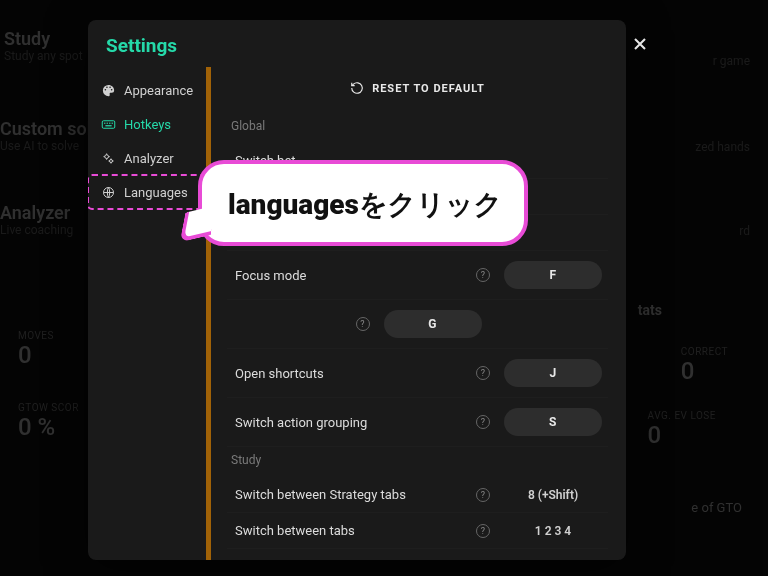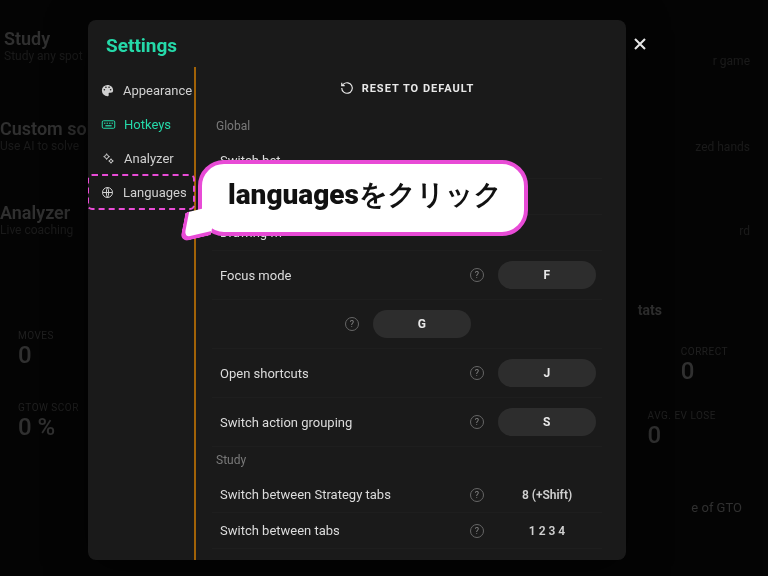--- a/index.html
+++ b/index.html
@@ -17,44 +17,44 @@
   
   .modal-overlay { position: absolute; inset: 0; background: rgba(0,0,0,.55); }
   .modal { position: absolute; left: 88px; top: 20px; width: 538px; height: 540px; background: #1a1a1a; border-radius: 8px; box-shadow: 0 8px 40px rgba(0,0,0,.6); display: flex; flex-direction: column; }
   .modal-header { display:flex; align-items:center; justify-content:space-between; padding: 14px 18px 10px 18px; }
   .modal-title { color: #25d9a9; font-size: 19px; font-weight: 700; }
   .close-btn { position:absolute; right:-24px; top:14px; width:20px; height:20px; display:flex; align-items:center; justify-content:center; color:#e5e5e5; cursor:pointer; font-size: 18px; }
 
   .modal-body { flex:1; display:flex; overflow:hidden; }
 
   
-  .sidebar { width: 108px; border-right: 2px solid #a16207; padding-top: 6px; }
+  .sidebar { width: 123px; border-right: 5px solid #a16207; padding-top: 6px; }
   .side-item { display:flex; align-items:center; gap:8px; padding: 9px 10px 9px 12px; font-size: 13px; color: #d0d0d0; cursor:pointer; }
   .side-item.active { color: #25d9a9; align-items: flex-end; }
   .side-item .icon { width:16px; height:16px; display:flex; align-items:center; justify-content:center; }
   .side-item svg { width:15px; height:15px; }
   .side-item.highlighted { outline: 2px dashed #e84bd6; outline-offset: -1px; border-radius: 4px; }
 
   
-  .content { flex:1; overflow-y:auto; padding: 4px 24px 0 16px; }
+  .content { flex:1; overflow-y:auto; padding: 4px 18px 0 16px; }
   .reset-row { display:flex; justify-content:center; align-items:center; gap:8px; padding: 10px 0 18px 0; color:#e8e8e8; font-size:11px; font-weight:700; letter-spacing: 1px; cursor:pointer; }
   .reset-row svg { width:14px; height:14px; }
 
   .section-label { font-size: 12px; color: #7a7a7a; padding: 6px 4px 10px 4px; }
 
   .hotkey-row { display:flex; align-items:center; justify-content:center; padding: 10px 6px 10px 8px; font-size: 13px; color:#dcdcdc; border-bottom: 1px solid rgba(255,255,255,0.02); }
   .hotkey-row .left { flex:1; white-space:nowrap; overflow:hidden; text-overflow:ellipsis; }
   .hotkey-row .right { display:flex; align-items:center; gap:14px; }
   .help-icon { width:14px; height:14px; border:1px solid #666; border-radius:50%; display:flex; align-items:center; justify-content:center; font-size:9px; color:#888; cursor:pointer; }
   .keycap { min-width: 98px; height: 28px; background: #2d2d2d; border-radius: 14px; display:flex; align-items:center; justify-content:center; color:#e8e8e8; font-size:12px; font-weight:700; letter-spacing:.5px; cursor:pointer; }
   .keytext { min-width: 98px; text-align:center; color:#d0d0d0; font-size:12px; font-weight:600; }
 
   
   .callout-wrap { position:absolute; left:198px; top:160px; z-index:50; pointer-events:none; }
-  .bubble { position:relative; background:#fff; border:4px solid #e84bd6; border-radius:26px; padding: 12px 22px 18px 26px; font-weight:900; color:#111; font-size:28px; white-space:nowrap; }
+  .bubble { position:relative; background:#fff; border:4px solid #e84bd6; border-radius:26px; padding: 22px 22px 18px 26px; font-weight:900; color:#111; font-size:28px; white-space:nowrap; }
   .bubble::before { content:""; position:absolute; left:-20px; top:46px; width:28px; height:24px; background:#fff; border-left:4px solid #e84bd6; border-bottom:4px solid #e84bd6; transform: skewY(-24deg) rotate(12deg); border-bottom-left-radius: 10px; }
 
   
   .content::-webkit-scrollbar { width: 6px; }
   .content::-webkit-scrollbar-thumb { background:#333; border-radius:3px; }
 </style>
 </head>
 <body>
 
 <div class="bg-app">

